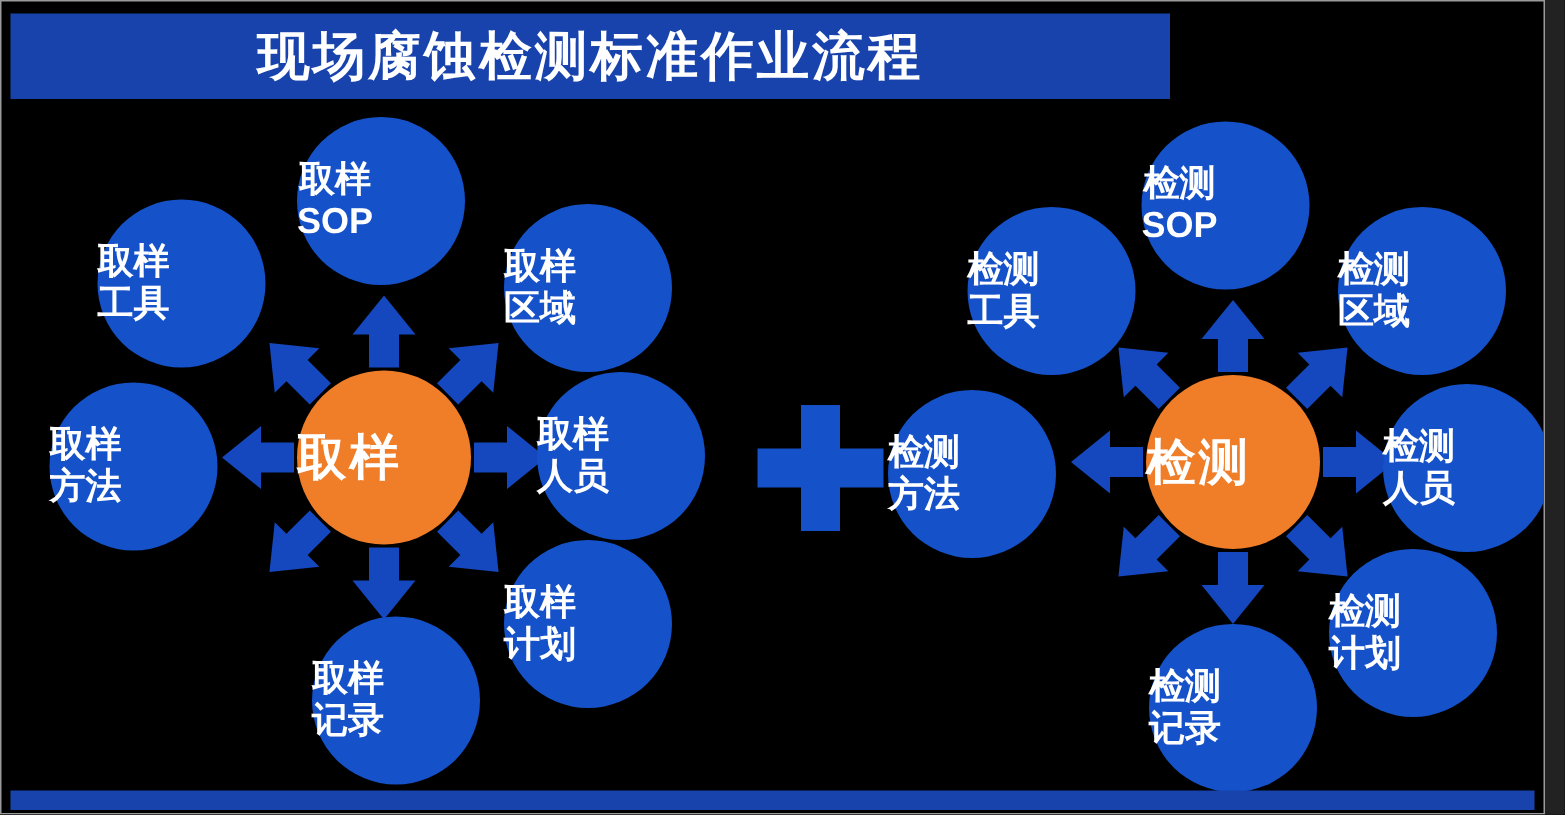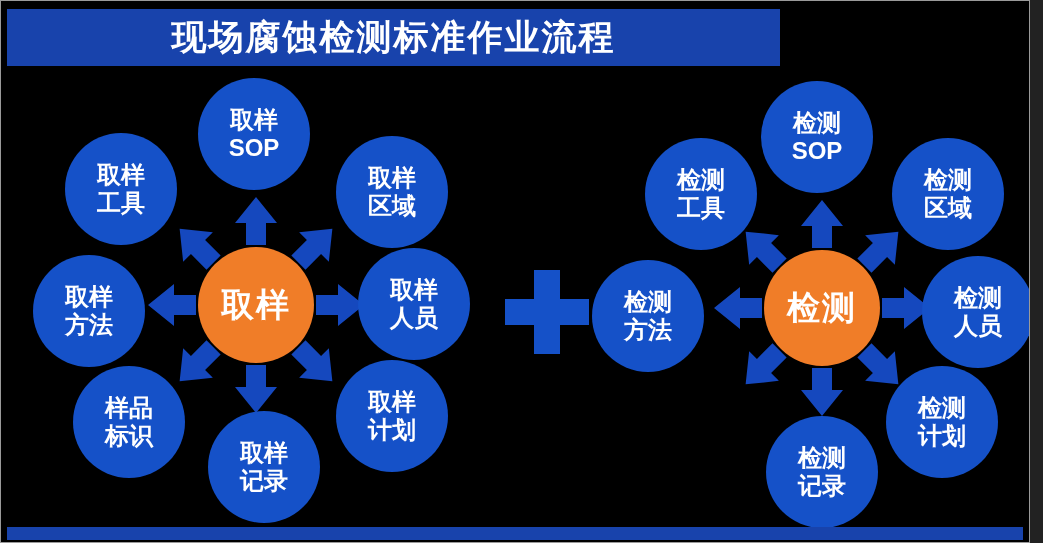--- a/index.html
+++ b/index.html
@@ -31,21 +31,21 @@
     left: 6px; right: 6px; bottom: 2px;
     height: 13px;
     background: var(--title-bar, #1843AC);
   }
   .node {
     position: absolute;
     width: 112px; height: 112px;
     border-radius: 50%;
     background: var(--node-blue, #1551C8);
     color: var(--text, #fff);
-    display: flex; align-items: center; justify-content: center;
+    display: flex; align-items: center; 
     text-align: center;
     font-weight: bold;
     font-size: 24px;
     line-height: 1.15;
   }
   .node .node-text span { display: block; }
   .center-node {
     width: 116px; height: 116px;
     background: var(--center-orange, #F07D28);
     font-size: 33px;
@@ -123,26 +123,20 @@
       <span>取样</span>
       <span>计划</span>
     </div>
   </div>
   <div class="node" style="left:207px; top:410px;">
     <div class="node-text">
       <span>取样</span>
       <span>记录</span>
     </div>
   </div>
-  <div class="node" style="left:72px; top:365px;">
-    <div class="node-text">
-      <span>样品</span>
-      <span>标识</span>
-    </div>
-  </div>
   <div class="node" style="left:32px; top:254px;">
     <div class="node-text">
       <span>取样</span>
       <span>方法</span>
     </div>
   </div>
   <div class="node" style="left:64px; top:132px;">
     <div class="node-text">
       <span>取样</span>
       <span>工具</span>

